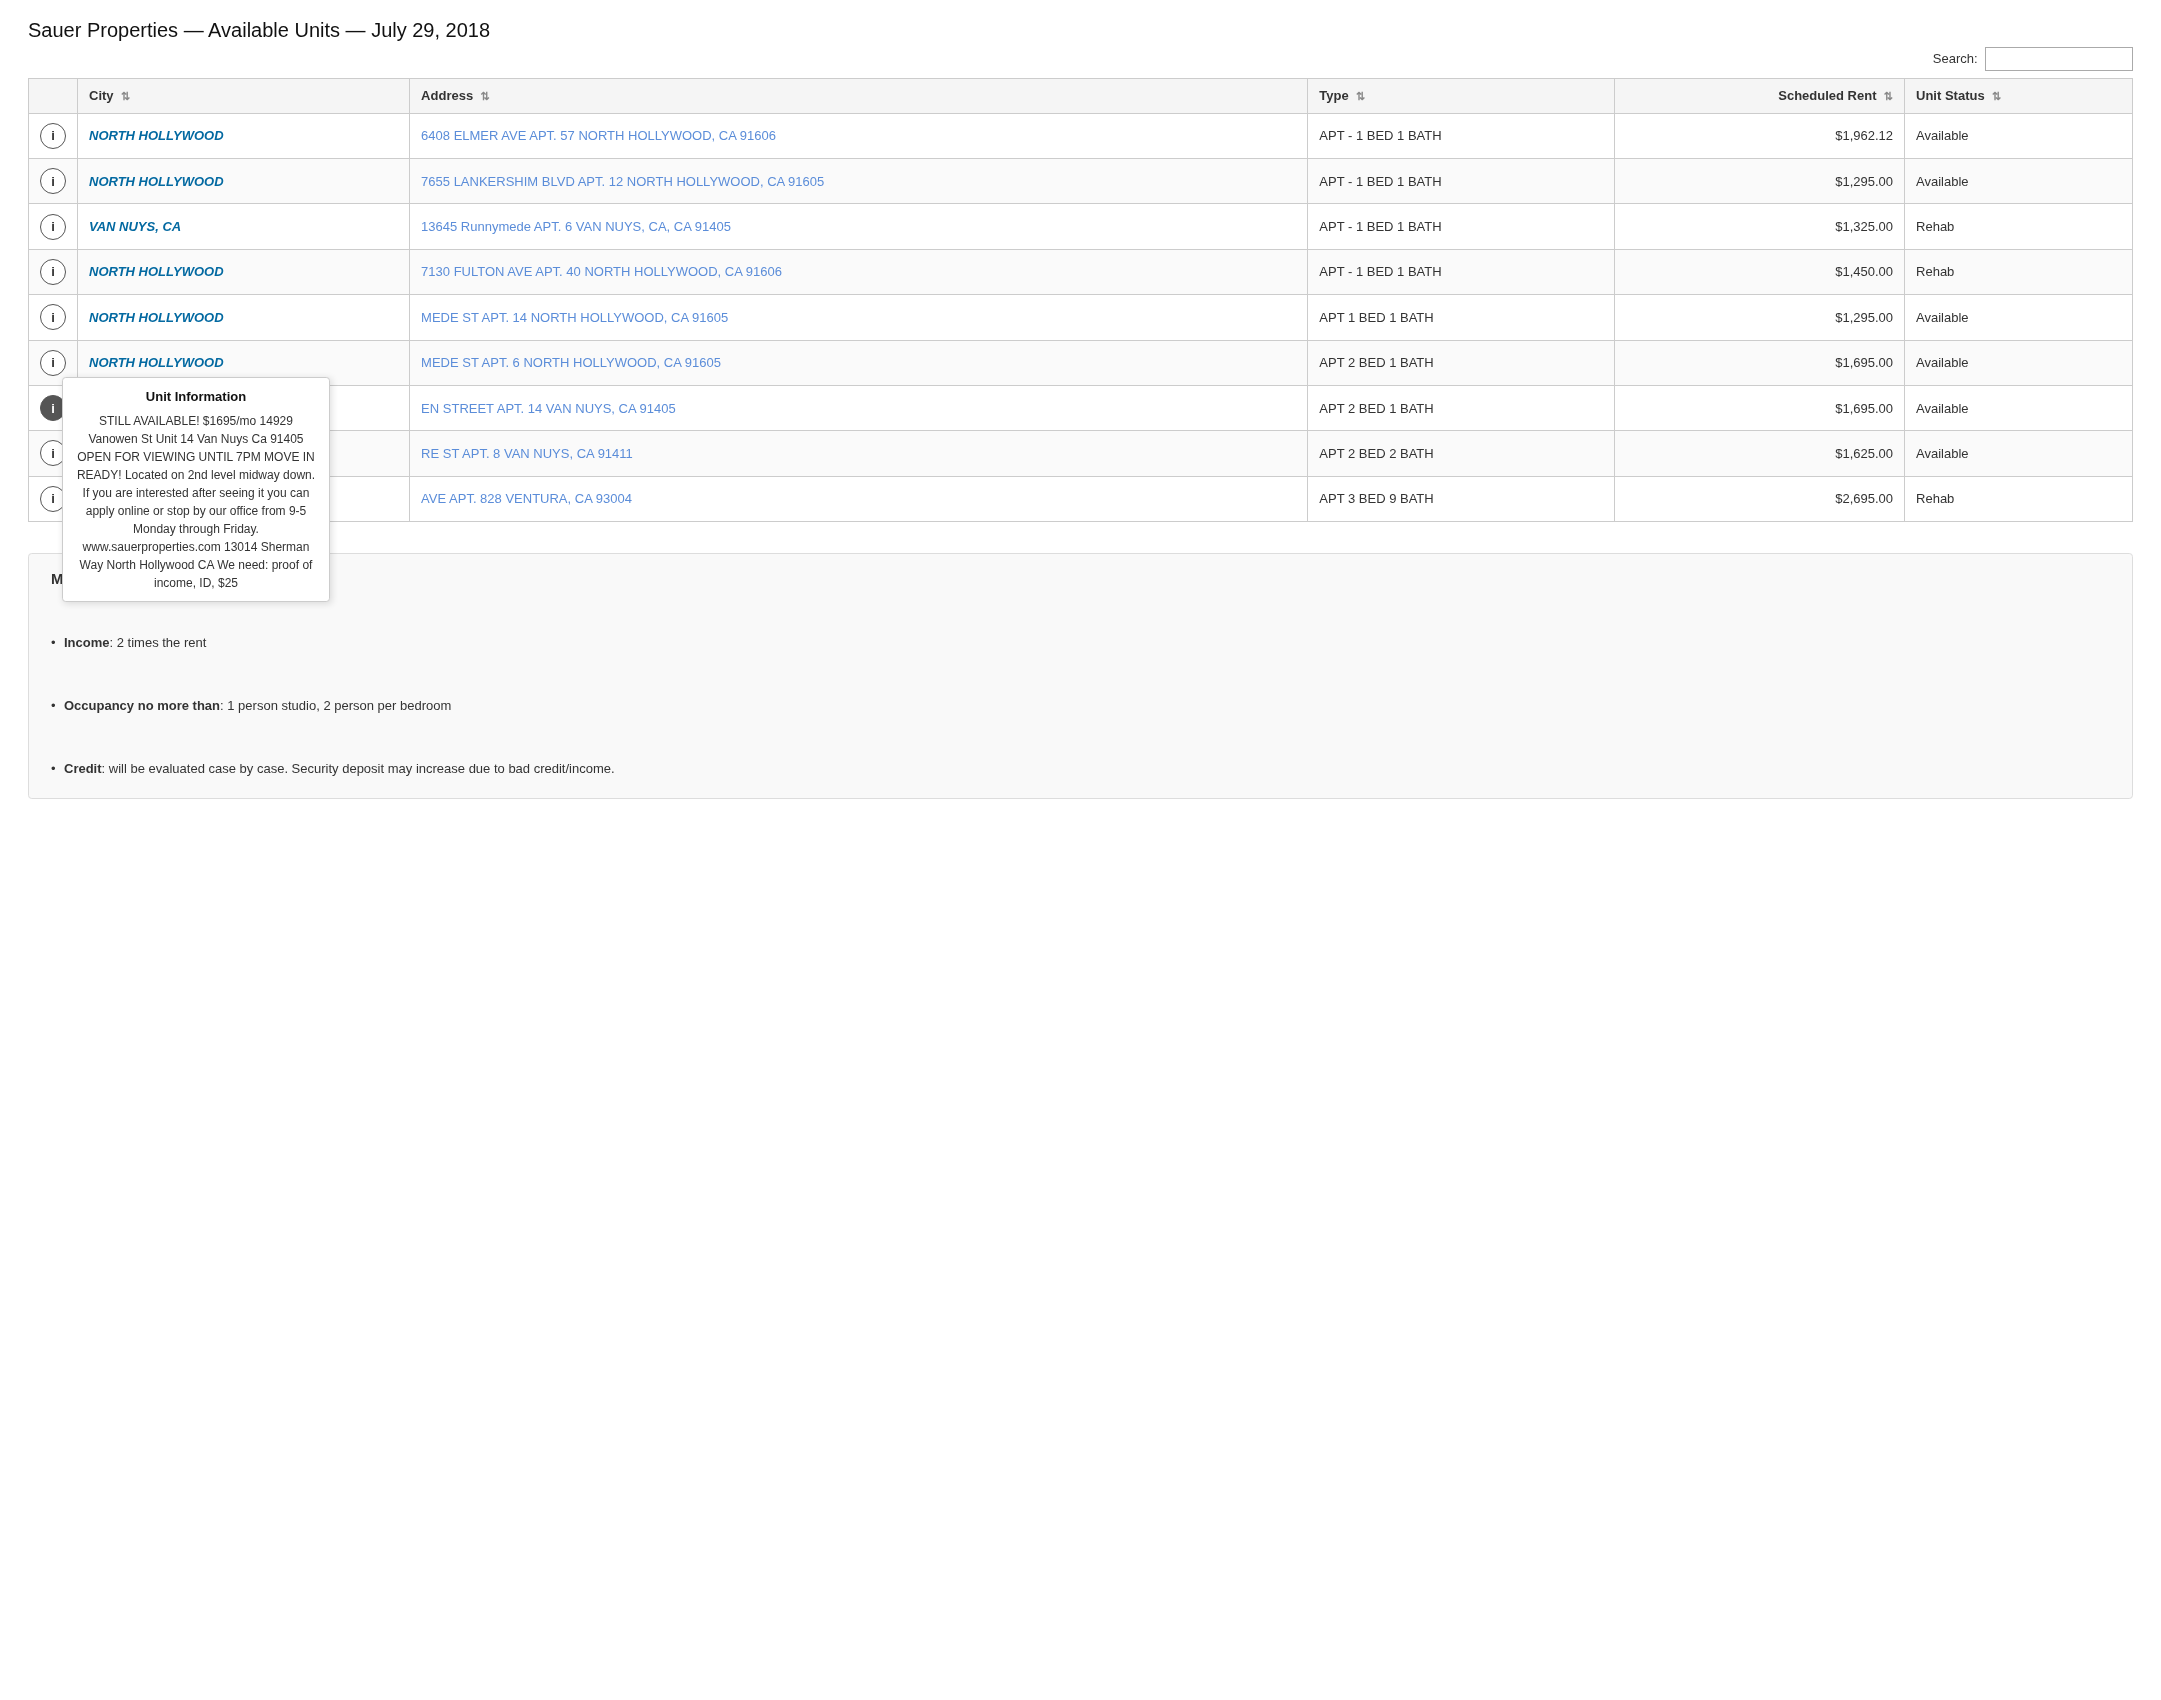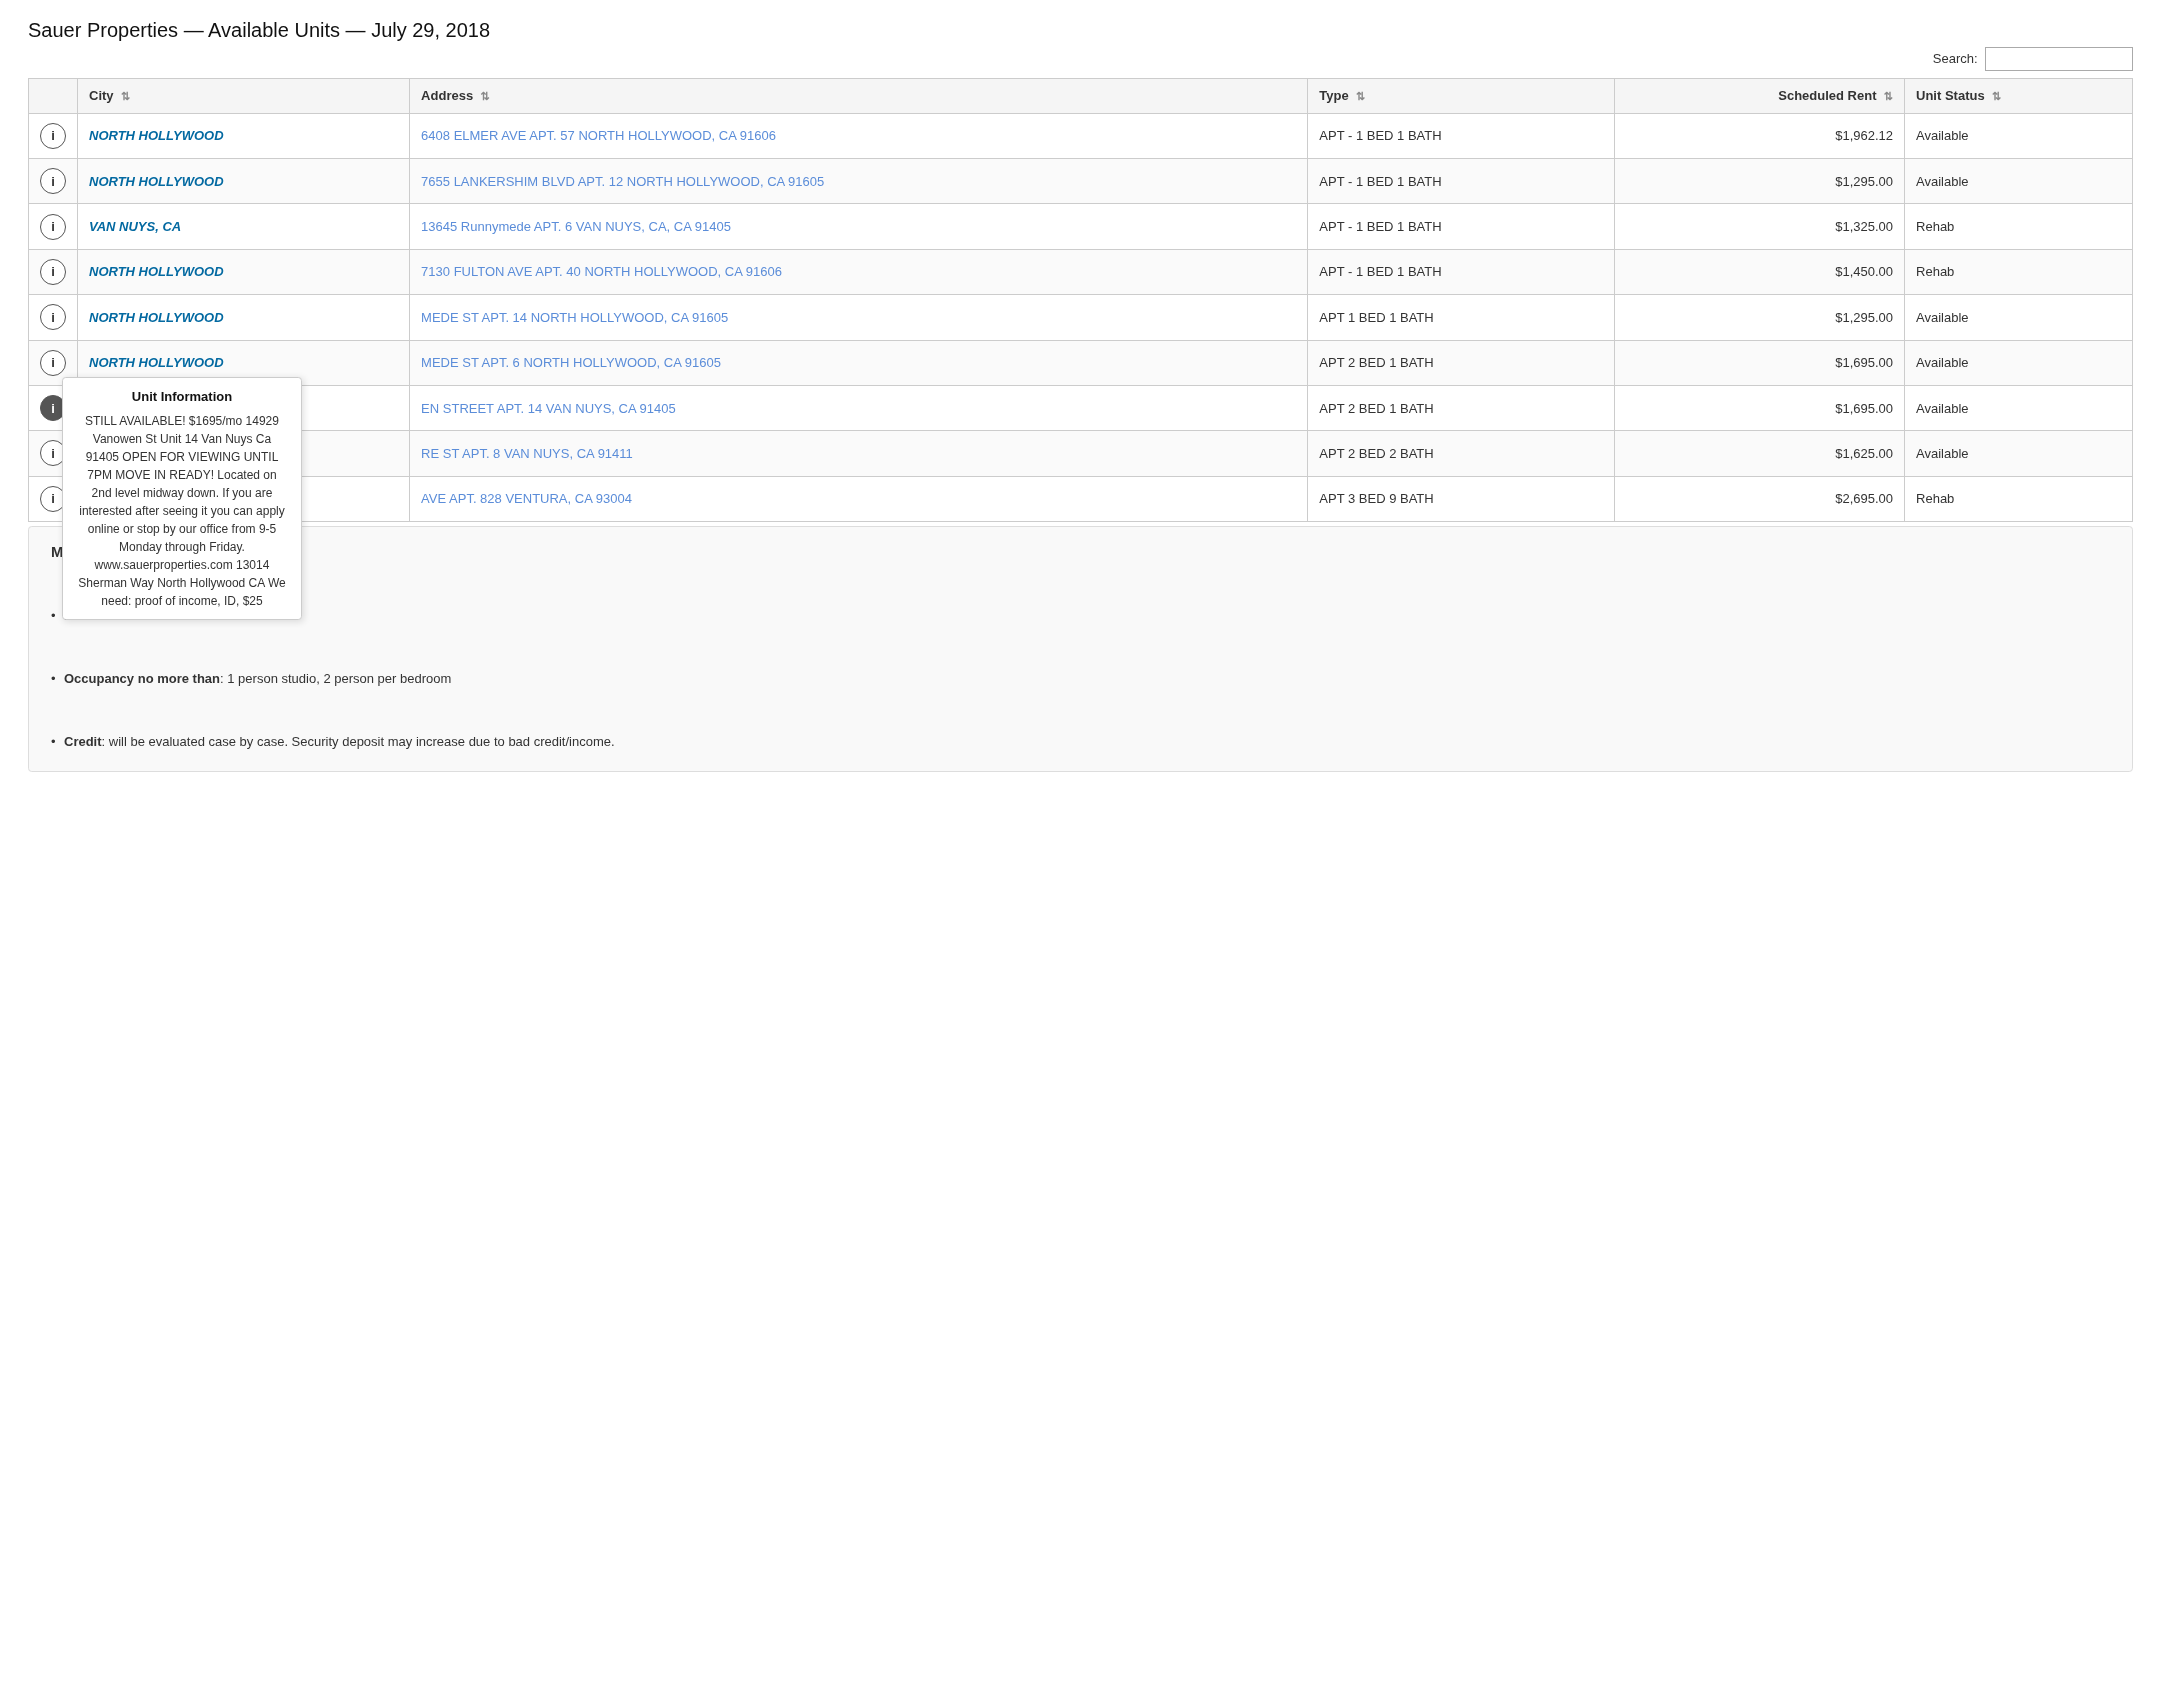--- a/index.html
+++ b/index.html
@@ -31,21 +31,21 @@
       border: 0.9px solid #aaa;
       padding: 3.7px 7.4px;
       font-size: 13px;
       width: 148px;
       outline: none;
     }
     table {
       width: 100%;
       border-collapse: collapse;
       border: 0.9px solid #ccc;
-      margin-bottom: 4px;
+      margin-bottom: 31px;
     }
     thead th {
       background: #f5f5f5;
       border: 0.9px solid #ccc;
       padding: 9.2px 11px;
       text-align: left;
       font-weight: 600;
       font-size: 13px;
       color: #333;
       white-space: nowrap;
@@ -104,21 +104,21 @@
     }
     .tooltip-popup {
       position: absolute;
       left: 33px;
       top: -9.2px;
       z-index: 100;
       background: #fff;
       border: 0.9px solid #ccc;
       border-radius: 3.7px;
       padding: 9.2px 13px;
-      width: 240px;
+      width: 268px;
       box-shadow: 1.8px 1.8px 7.4px rgba(0,0,0,0.12);
       font-size: 12px;
       color: #333;
       line-height: 1.5;
     }
     .tooltip-popup h4 {
       font-weight: 700;
       font-size: 13px;
       margin-bottom: 5.5px;
       color: #111;

